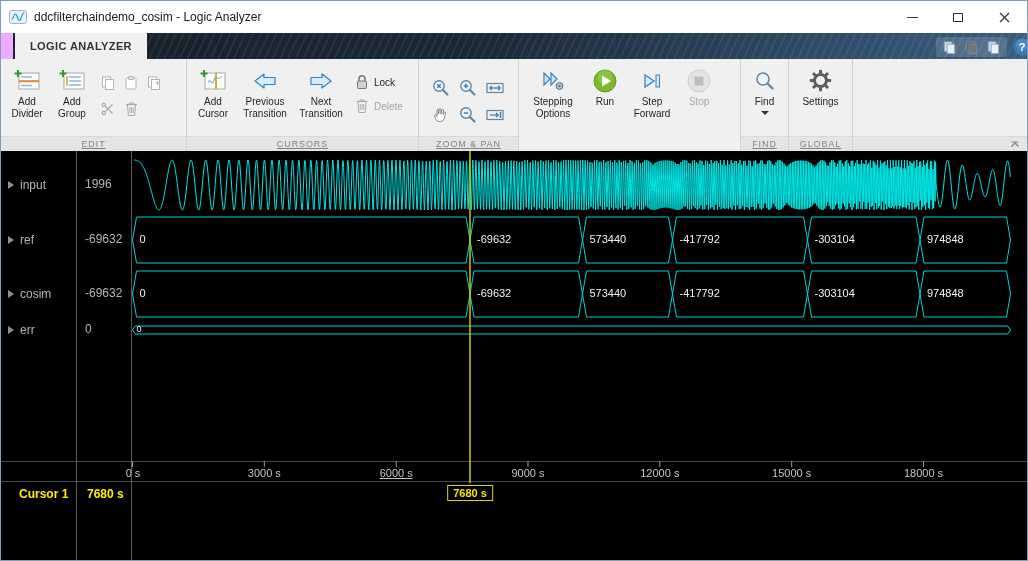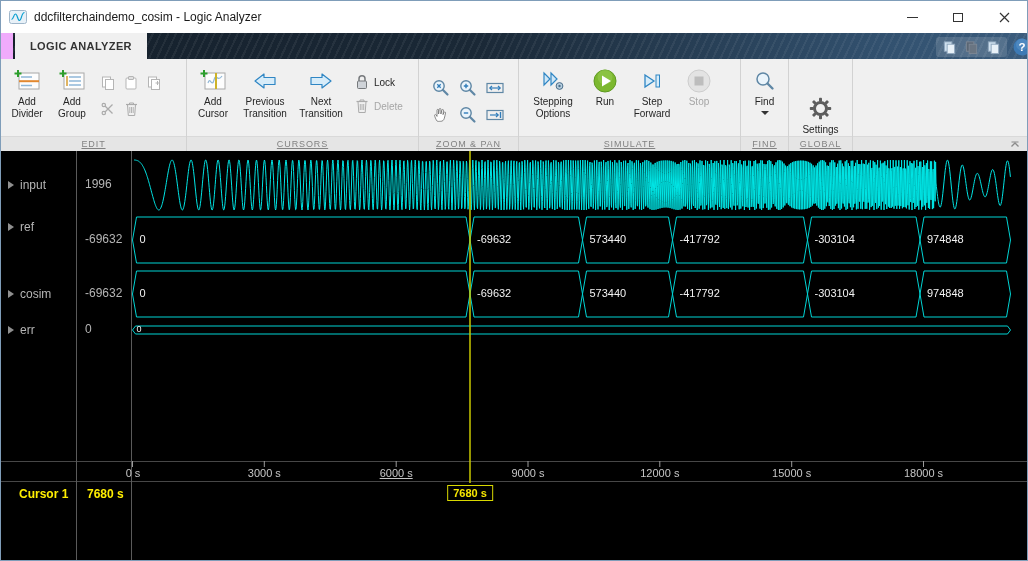--- a/index.html
+++ b/index.html
@@ -315,41 +315,40 @@
         <div class="bigbtn disabled" style="width:42px">
           <span class="bicon">
             <svg width="26" height="26" viewBox="0 0 26 26">
                 <circle cx="13" cy="13" r="11" fill="#e3e3e3" stroke="#cdcdcd"></circle>
                 <rect x="8.5" y="8.5" width="9" height="9" fill="#bdbdbd"></rect>
               </svg>
           </span>
           <span>Stop</span>
         </div>
       </div>
-      <div class="tsec-label">SIMULATE</div>
     </div>
 
     <div class="tsec" style="width:48px">
       <div class="tsec-body" style="justify-content:center;">
         <div class="bigbtn" style="width:40px">
           <span class="bicon">
             <svg width="22" height="22" viewBox="0 0 22 22">
                 <circle cx="9" cy="9" r="6" fill="#eaf4fb" stroke="#5f87a5" stroke-width="1.5"></circle>
                 <path d="M13.5 13.5l5 5" stroke="#5f87a5" stroke-width="2.4" stroke-linecap="round"></path>
               </svg>
           </span>
           <span>Find</span>
           <span class="caret-down"></span>
         </div>
       </div>
       <div class="tsec-label">FIND</div>
     </div>
 
     <div class="tsec" style="width:64px">
-      <div class="tsec-body" style="justify-content:center;align-items:flex-end;">
+      <div class="tsec-body" style="justify-content:center;">
         <div class="bigbtn" style="width:52px">
           <span class="bicon">
             <svg width="23" height="23" viewBox="0 0 23 23">
               <g fill="#5d5d5d">
                 <rect x="10" y="0.8" width="3" height="4" rx="0.8"></rect>
                 <rect x="10" y="0.8" width="3" height="4" rx="0.8" transform="rotate(45 11.5 11.5)"></rect>
                 <rect x="10" y="0.8" width="3" height="4" rx="0.8" transform="rotate(90 11.5 11.5)"></rect>
                 <rect x="10" y="0.8" width="3" height="4" rx="0.8" transform="rotate(135 11.5 11.5)"></rect>
                 <rect x="10" y="0.8" width="3" height="4" rx="0.8" transform="rotate(180 11.5 11.5)"></rect>
                 <rect x="10" y="0.8" width="3" height="4" rx="0.8" transform="rotate(225 11.5 11.5)"></rect>
@@ -397,21 +396,21 @@
           <line x1="790.7" y1="310" x2="790.7" y2="316" stroke="#9c9c9c"></line>
           <line x1="922.5" y1="310" x2="922.5" y2="316" stroke="#9c9c9c"></line>
           <line x1="469.0" y1="0" x2="469.0" y2="332" stroke="#c9c900" stroke-width="1.5"></line>
         </svg>
       </div>
 
     <div class="signame" style="top:26px">
         <span class="tri"></span>
         <span>input</span>
       </div>
-    <div class="signame" style="top:68px">
+    <div class="signame" style="top:81px">
         <span class="tri"></span>
         <span>ref</span>
       </div>
     <div class="signame" style="top:135px">
         <span class="tri"></span>
         <span>cosim</span>
       </div>
     <div class="signame" style="top:171px">
         <span class="tri"></span>
         <span>err</span>

